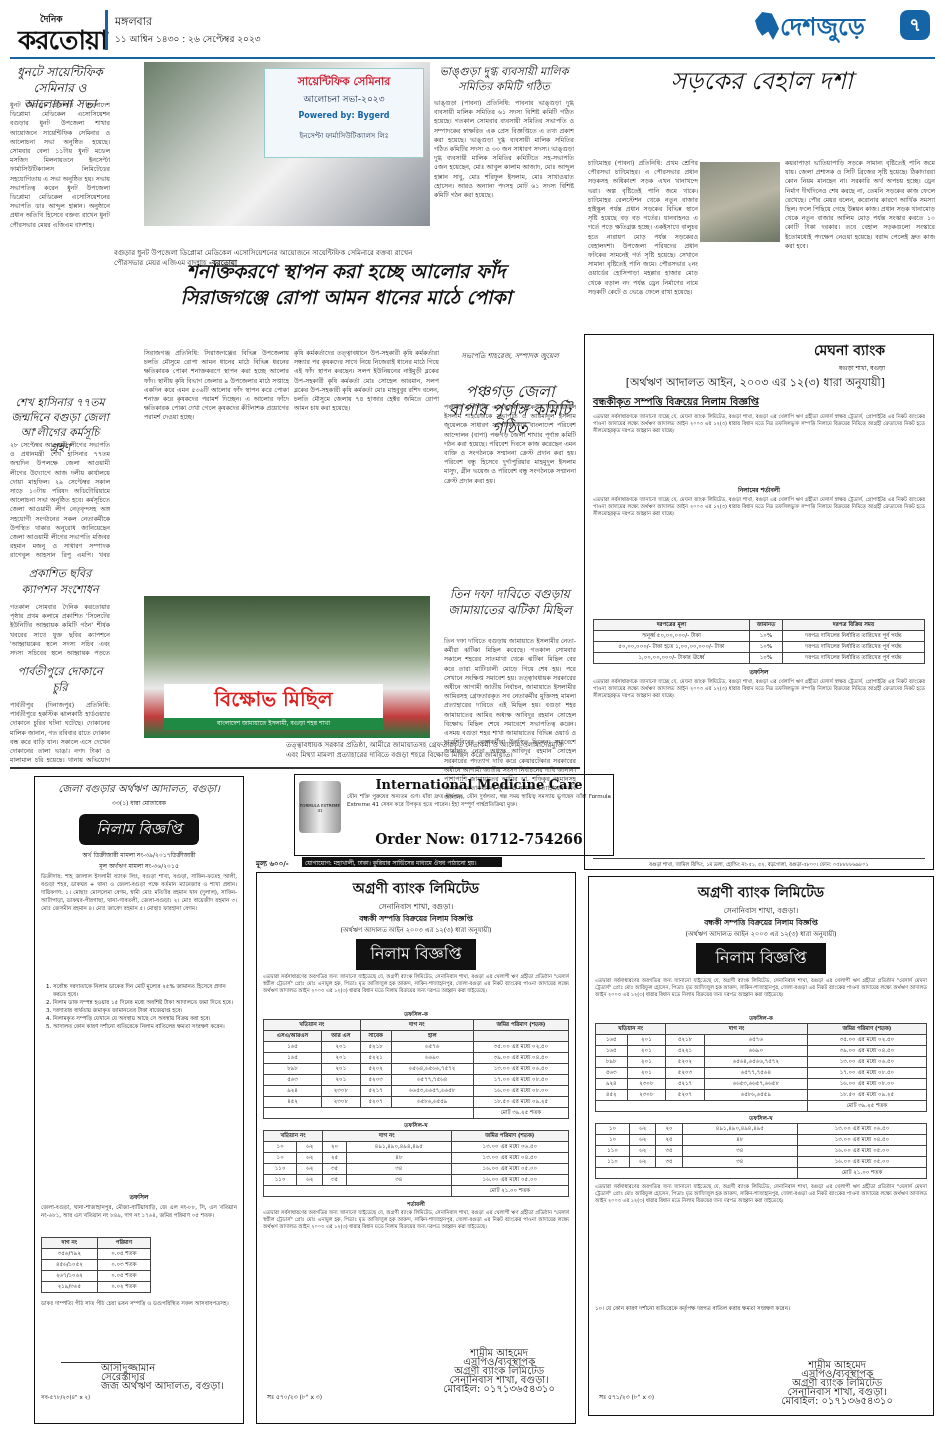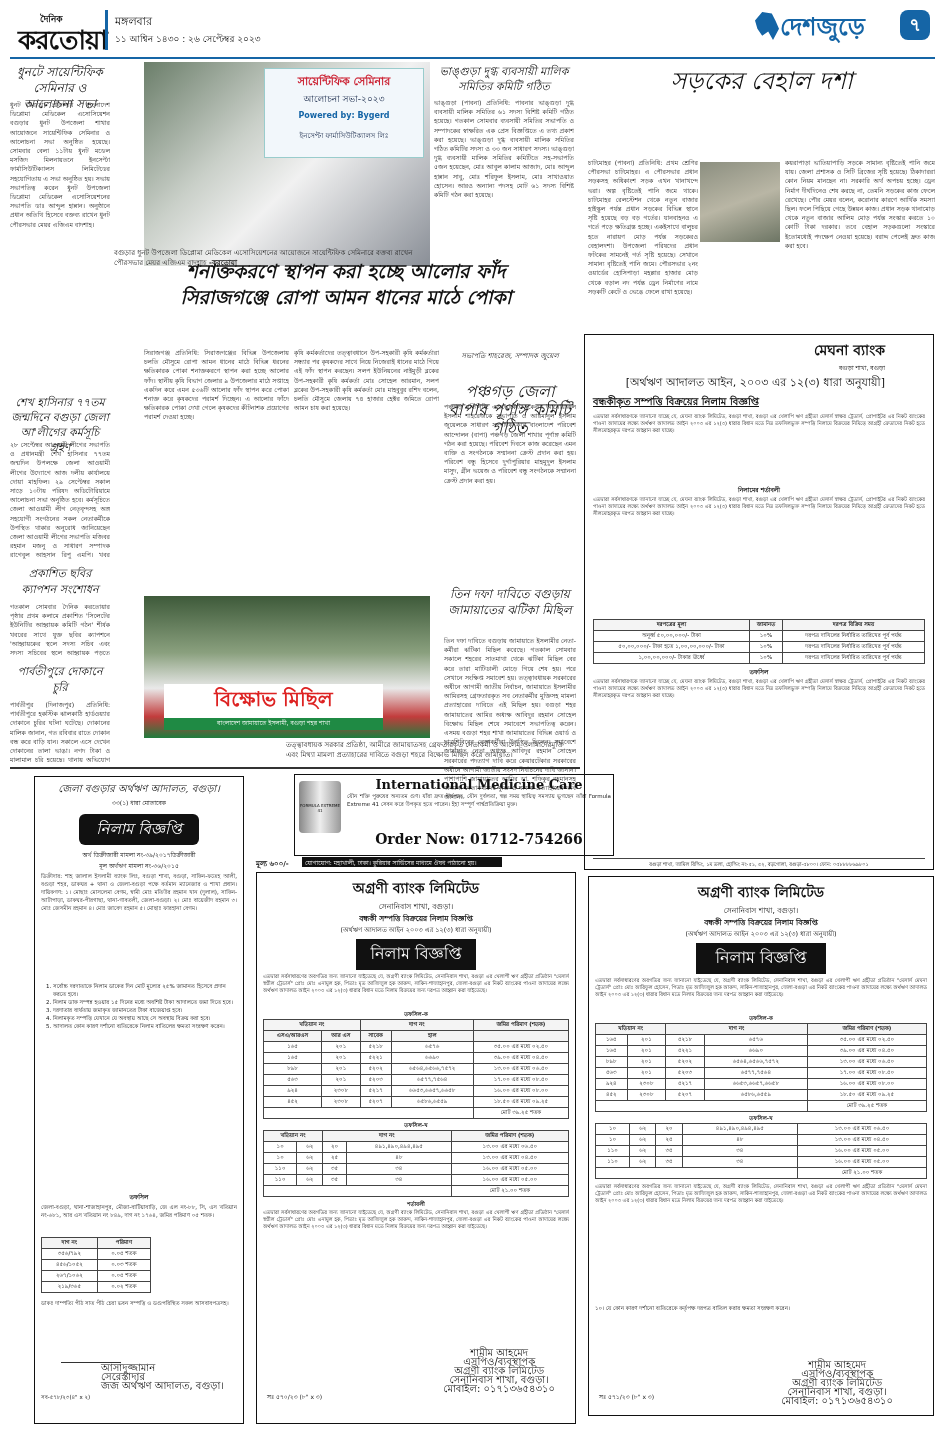--- a/index.html
+++ b/index.html
@@ -43,21 +43,21 @@
   <div class="abs mast-date">১১ আশ্বিন ১৪৩০ : ২৬ সেপ্টেম্বর ২০২৩</div>
   <div class="abs bd-map"></div>
   <div class="abs section-brand">দেশজুড়ে</div>
   <div class="abs page-num">৭</div>
 </div>
 <div class="abs rule"></div>
 
 <div class="abs headline" style="left:10px;top:64px;width:100px;font-size:12px;line-height:16px;">ধুনটে সায়েন্টিফিক সেমিনার ও আলোচনা সভা</div>
 <div class="abs body-text" style="left:10px;top:100px;width:100px;height:290px;">ধুনট (বগুড়া) প্রতিনিধি : বাংলাদেশ ডিপ্লোমা মেডিকেল এসোসিয়েশন বগুড়ার ধুনট উপজেলা শাখার আয়োজনে সায়েন্টিফিক সেমিনার ও আলোচনা সভা অনুষ্ঠিত হয়েছে। সোমবার বেলা ১১টায় ধুনট মডেল মসজিদ মিলনায়তনে ইনসেপ্টা ফার্মাসিউটিক্যালস লিমিটেডের সহযোগিতায় এ সভা অনুষ্ঠিত হয়। সভায় সভাপতিত্ব করেন ধুনট উপজেলা ডিপ্লোমা মেডিকেল এসোসিয়েশনের সভাপতি ডাঃ আব্দুল হান্নান। অনুষ্ঠানে প্রধান অতিথি হিসেবে বক্তব্য রাখেন ধুনট পৌরসভার মেয়র এজিএম বাদশাহ।</div>
 
-<div class="abs photo" style="left:144px;top:62px;width:286px;height:204px;">
+<div class="abs photo" style="left:144px;top:62px;width:286px;height:164px;">
   <div class="abs" style="left:120px;top:6px;width:160px;height:90px;background:#f2f7fb;border:1px solid #9cc;padding:4px;text-align:center;">
     <div style="font-size:11px;color:#c23;font-weight:bold;">সায়েন্টিফিক সেমিনার</div>
     <div style="font-size:9px;color:#124;">আলোচনা সভা-২০২৩</div>
     <div style="font-size:8px;color:#1565a6;font-weight:bold;margin-top:4px;">Powered by: Bygerd</div>
     <div style="font-size:7px;color:#124;margin-top:10px;">ইনসেপ্টা ফার্মাসিউটিক্যালস লিঃ</div>
   </div>
 </div>
 <div class="abs caption" style="left:114px;top:248px;width:316px;">
   <span>বগুড়ার ধুনট উপজেলা ডিপ্লোমা মেডিকেল এসোসিয়েশনের আয়োজনে সায়েন্টিফিক সেমিনারে বক্তব্য রাখেন পৌরসভার মেয়র এজিএম বাদশাহ</span>
   <span style="font-weight:bold;">-করতোয়া</span>

